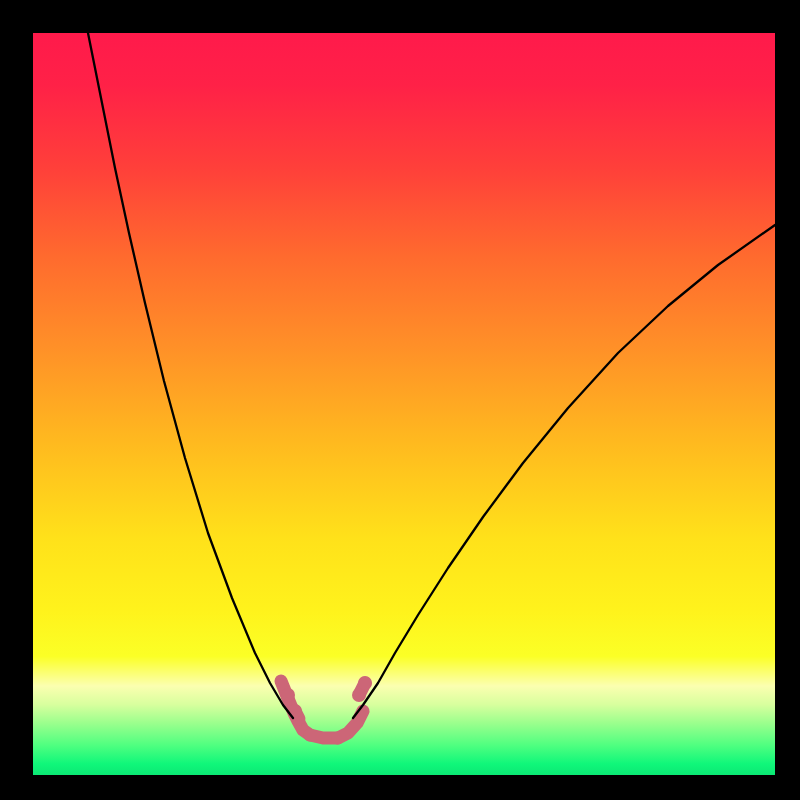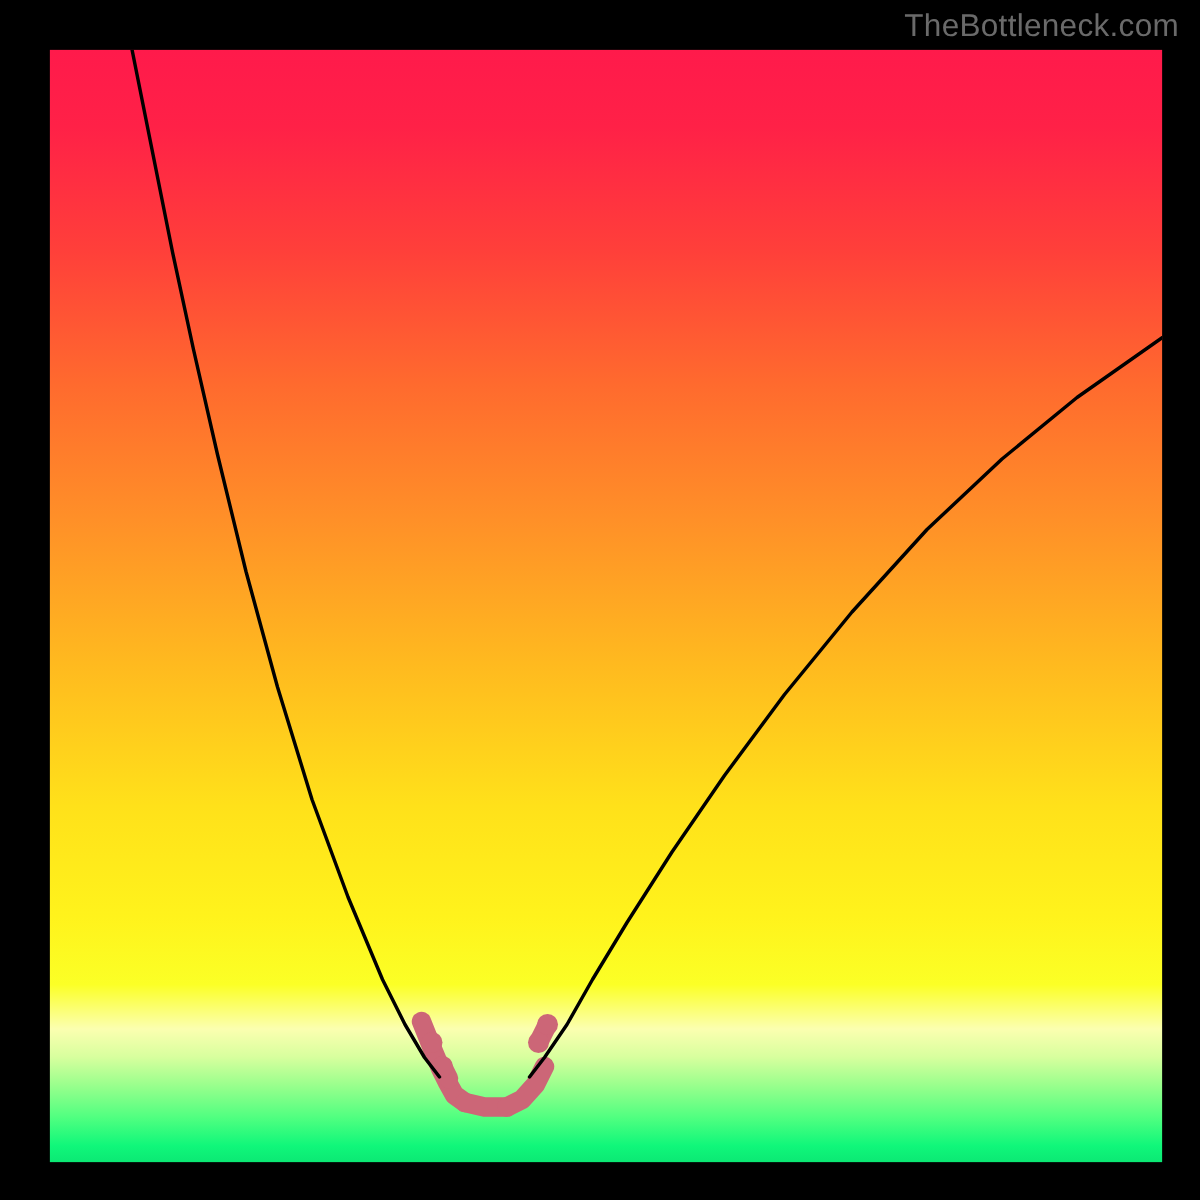--- a/index.html
+++ b/index.html
@@ -94,15 +94,14 @@
           <circle cx="262" cy="678" r="7" fill="#cc6677"></circle>
           <circle cx="326" cy="662" r="7" fill="#cc6677"></circle>
           <circle cx="332" cy="650" r="7" fill="#cc6677"></circle>
         </g>
       <path id="curve-left" fill="none" stroke-width="2.3" stroke-linecap="round" stroke-linejoin="round" d="M55 0 L61 30 L70 75 L82 135 L96 200 L112 270 L131 348 L152 425 L175 500 L199 565 L222 620 L237 650 L250 672 L260 685" stroke="#000000"></path>
       <path id="curve-right" fill="none" stroke-width="2.3" stroke-linecap="round" stroke-linejoin="round" d="M320 685 L330 672 L345 650 L362 620 L385 582 L415 535 L450 484 L490 430 L535 375 L585 320 L635 273 L685 232 L742 192" stroke="#000000"></path>
     </svg>
 
   </div>
 
-  <div class="watermark">TheBottleneck.com</div>
 
 </div>
 
 </body></html>

